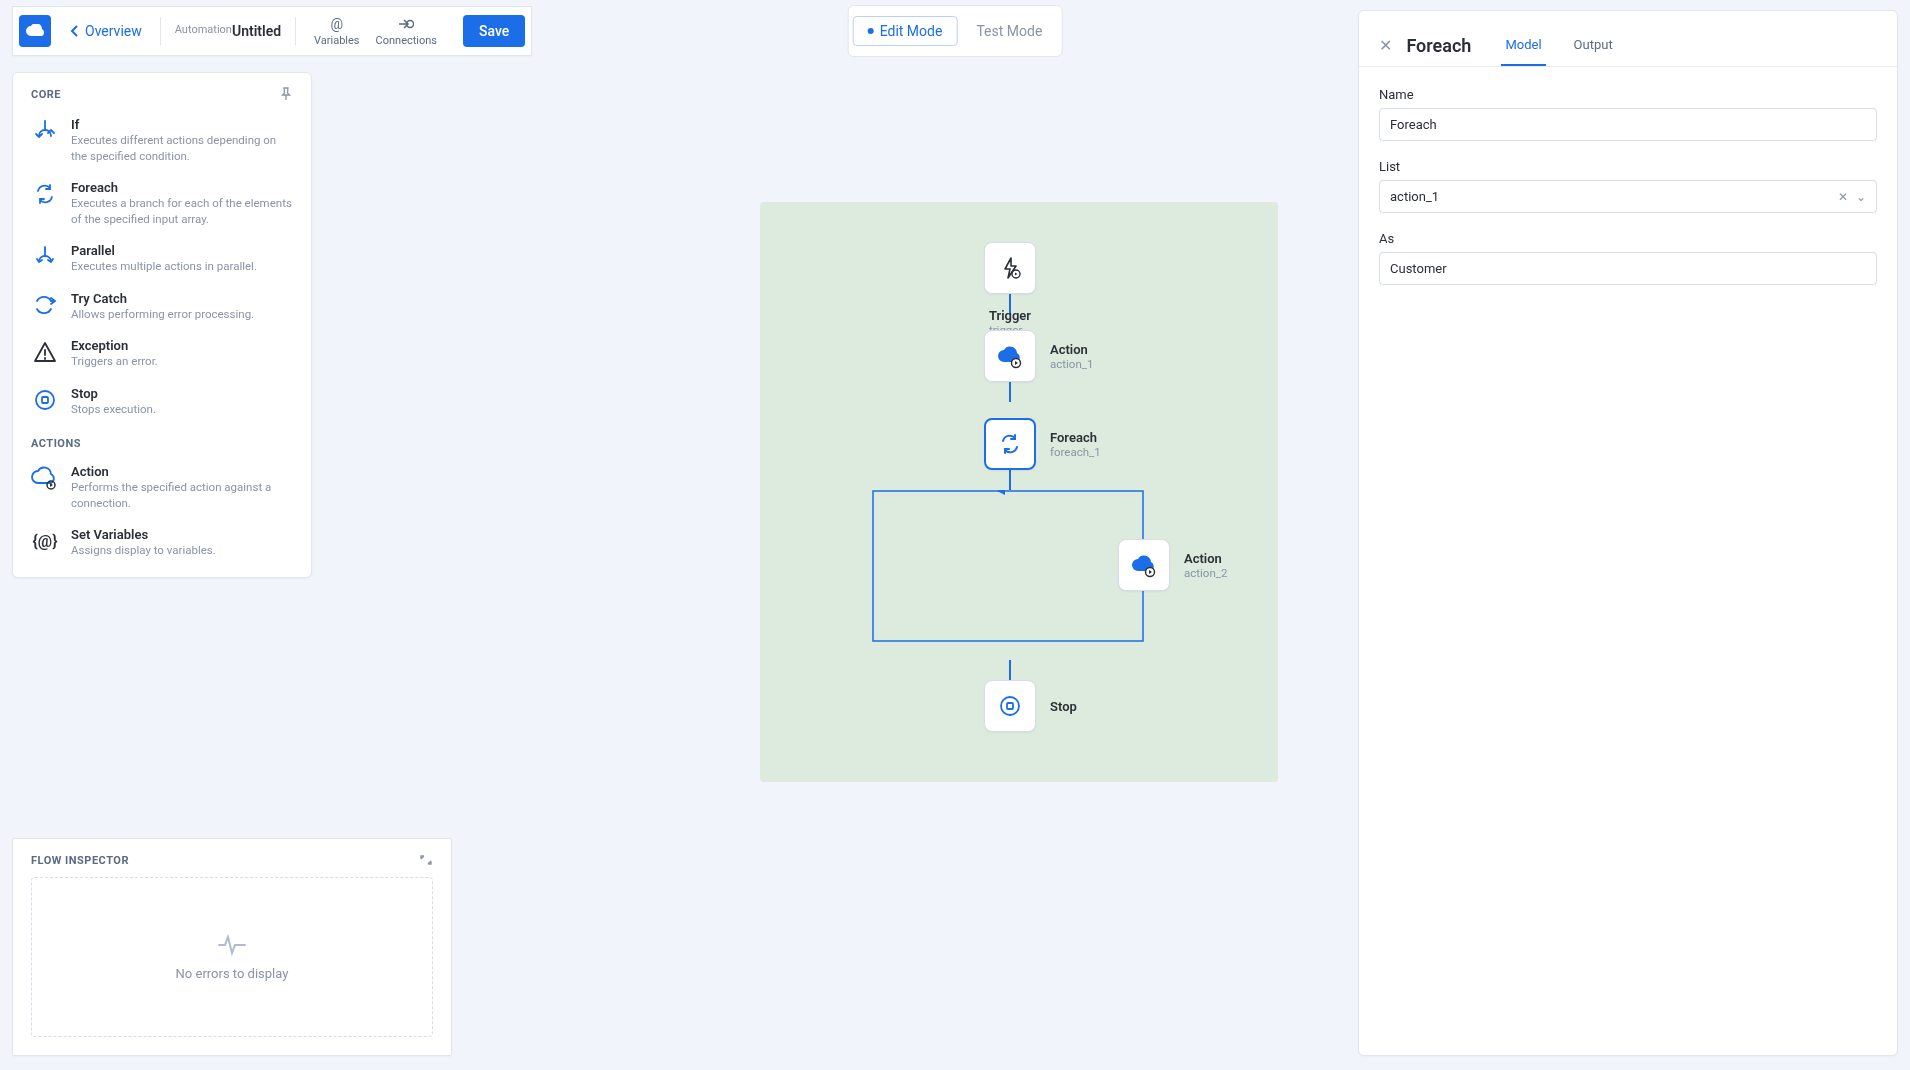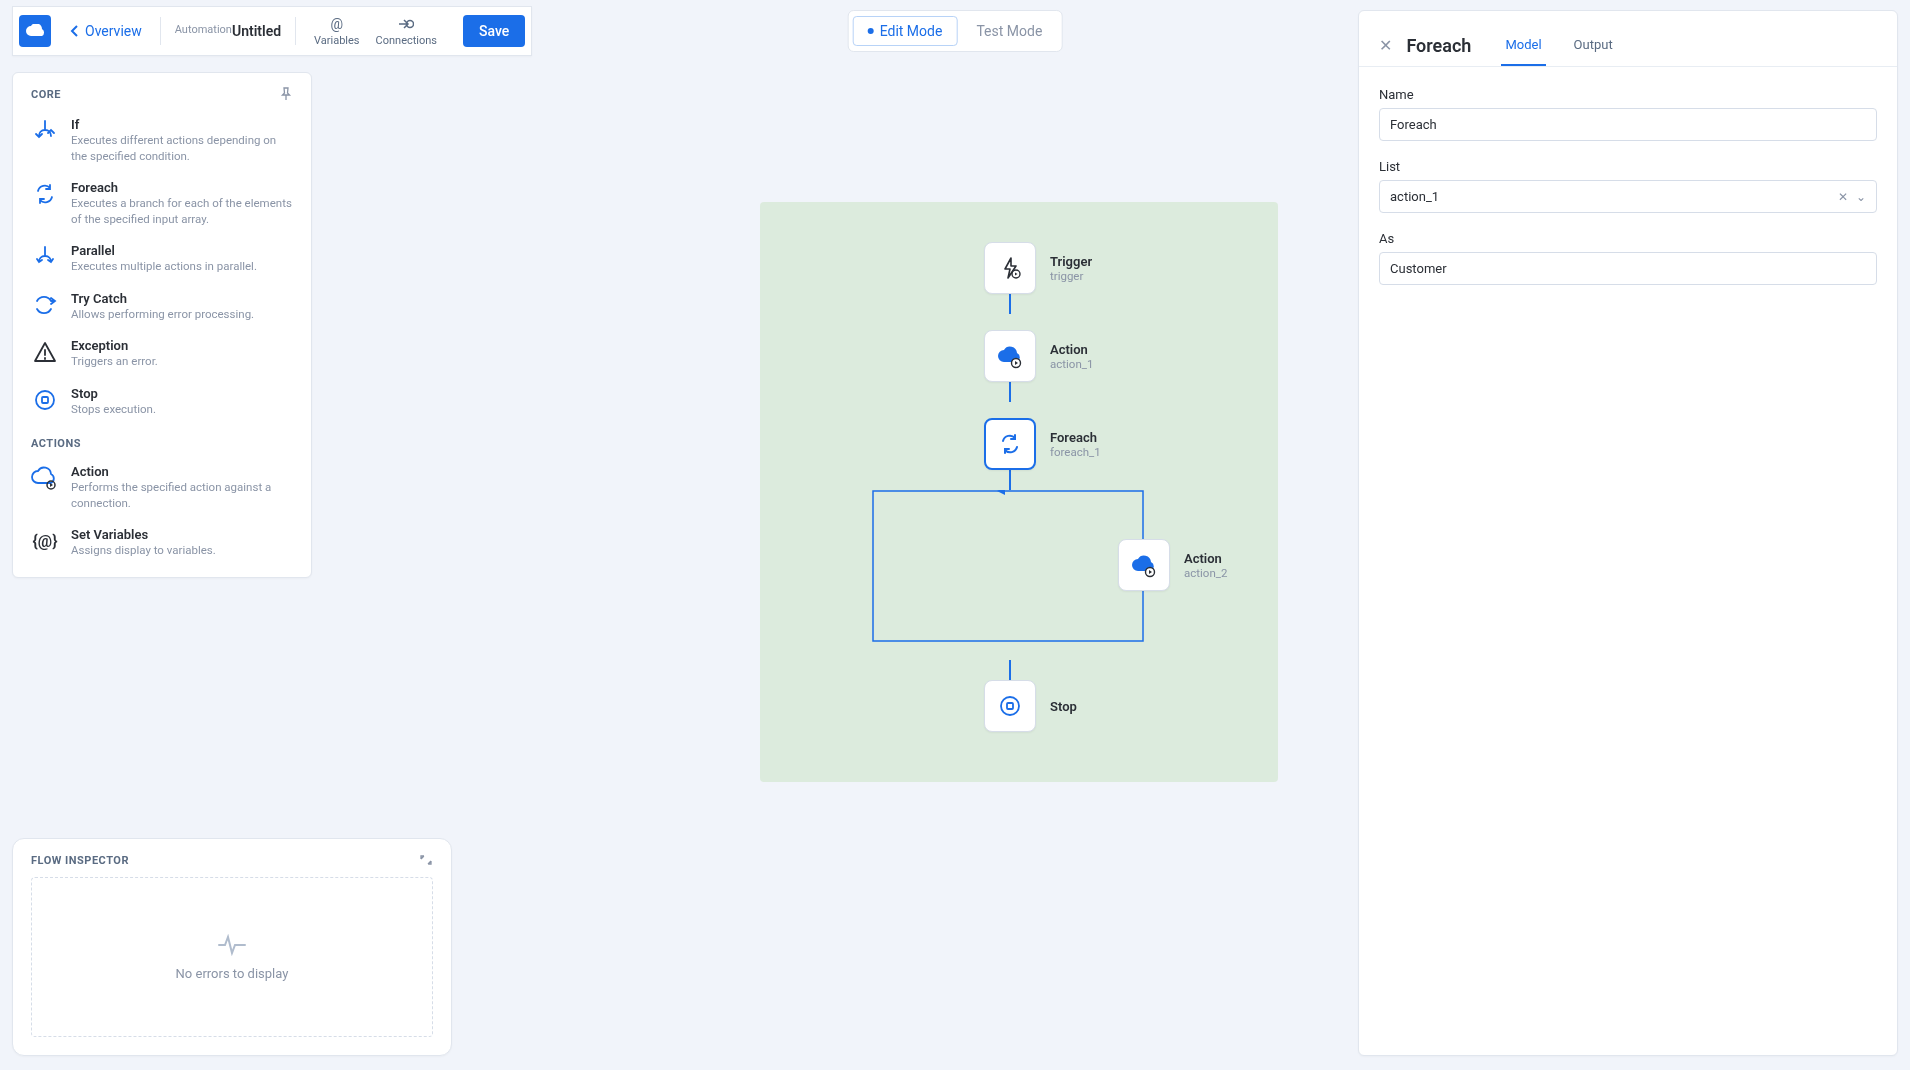--- a/index.html
+++ b/index.html
@@ -19,21 +19,21 @@
   .auto-title .lbl { font-size: 11px; color: #8a94a6; }
   .auto-title .name { font-size: 14px; font-weight: 600; color: #2b2f36; }
   .tool { display: flex; flex-direction: column; align-items: center; padding: 0 8px; color: #5a6b82; cursor: pointer; }
   .tool .ico { height: 16px; display: flex; align-items: center; justify-content: center; font-size: 14px; }
   .tool .txt { font-size: 11px; margin-top: 2px; }
   .save-btn { background: #1b6ee8; color: #fff; border: none; border-radius: 4px; padding: 8px 16px; font-size: 14px; font-weight: 500; margin-left: 18px; cursor: pointer; }
 
   .mode-switch {
     position: absolute; left: 50%; transform: translateX(-50%);
     background: #fff; border: 1px solid #e1e6ee; border-radius: 6px;
-    padding: 4px; display: flex; gap: 4px; height: 42px; align-items: center;
+    padding: 4px; display: flex; gap: 4px; height: 52px; align-items: center;
   }
   .mode-btn { padding: 6px 14px; font-size: 14px; border-radius: 4px; color: #8a94a6; cursor: pointer; border: 1px solid transparent; display: flex; align-items: center; gap: 6px; }
   .mode-btn.active { color: #1b6ee8; border-color: #b8d3f7; background: #fff; }
   .dot { width: 6px; height: 6px; border-radius: 50%; background: #1b6ee8; }
 
   
   .palette {
     position: absolute; top: 72px; left: 12px; width: 300px;
     background: #fff; border: 1px solid #e1e6ee; border-radius: 6px;
     padding: 14px 0 10px; box-shadow: 0 1px 2px rgba(0,0,0,0.03);
@@ -44,21 +44,21 @@
   .group-label { font-size: 11px; font-weight: 700; color: #5a6b82; letter-spacing: 0.5px; padding: 12px 18px 6px; }
   .palette-item { display: flex; padding: 8px 18px; gap: 12px; cursor: pointer; }
   .pi-icon { width: 28px; height: 28px; flex-shrink: 0; display: flex; align-items: center; justify-content: center; color: #1b6ee8; }
   .pi-body { flex: 1; }
   .pi-title { font-size: 13px; font-weight: 600; color: #2b2f36; }
   .pi-desc { font-size: 11.5px; color: #8a94a6; line-height: 1.35; margin-top: 1px; }
 
   
   .inspector {
     position: absolute; left: 12px; bottom: 14px; width: 440px;
-    background: #fff; border: 1px solid #e1e6ee; border-radius: 12px;
+    background: #fff; border: 1px solid #e1e6ee; border-radius: 2px;
     padding: 14px 18px 18px; box-shadow: 0 1px 2px rgba(0,0,0,0.03);
   }
   .inspector-header { display: flex; justify-content: space-between; align-items: center; margin-bottom: 10px; }
   .inspector-header .ttl { font-size: 11px; font-weight: 700; color: #5a6b82; letter-spacing: 0.5px; }
   .inspector-body { border: 1px dashed #d6dde8; border-radius: 4px; height: 160px; display: flex; flex-direction: column; align-items: center; justify-content: center; color: #8a94a6; }
   .pulse { color: #b0bccd; margin-bottom: 10px; }
 
   
   .canvas {
     position: absolute; top: 72px; left: 320px; right: 560px; bottom: 14px;
@@ -282,21 +282,21 @@
     <div class="edge-v" style="top:268px; height:20px; left:250px;"></div>
     <div class="edge-v" style="top:458px; height:20px; left:250px;"></div>
 
     <svg style="position:absolute; left:112px; top:288px; width:272px; height:170px;">
       <rect x="1" y="1" width="270" height="150" fill="none" stroke="#1b6ee8" stroke-width="1.5"></rect>
       <path d="M125 1l8 -4v8z" fill="#1b6ee8"></path>
     </svg>
 
     <div style="position:absolute; left:382px; top:363px; width:2px; height:0;"></div>
 
-    <div class="node" style="left:224px; top:40px;">
+    <div class="node" style="left:224px; top:40px;flex-direction:column;">
       <div class="node-box">
         <svg width="28" height="28" viewBox="0 0 28 28">
             <path d="M15 4 9 15h5l-2 9 8-12h-5l0-8z" fill="none" stroke="#2b2f36" stroke-width="1.6" stroke-linejoin="round"></path>
             <circle cx="20" cy="20" r="4" fill="none" stroke="#2b2f36" stroke-width="1.4"></circle>
             <path d="M19 18.5l2.5 1.5-2.5 1.5z" fill="#2b2f36"></path>
           </svg>
       </div>
       <div class="node-label">
           <span class="t">Trigger</span>
           <span class="s">trigger</span>

